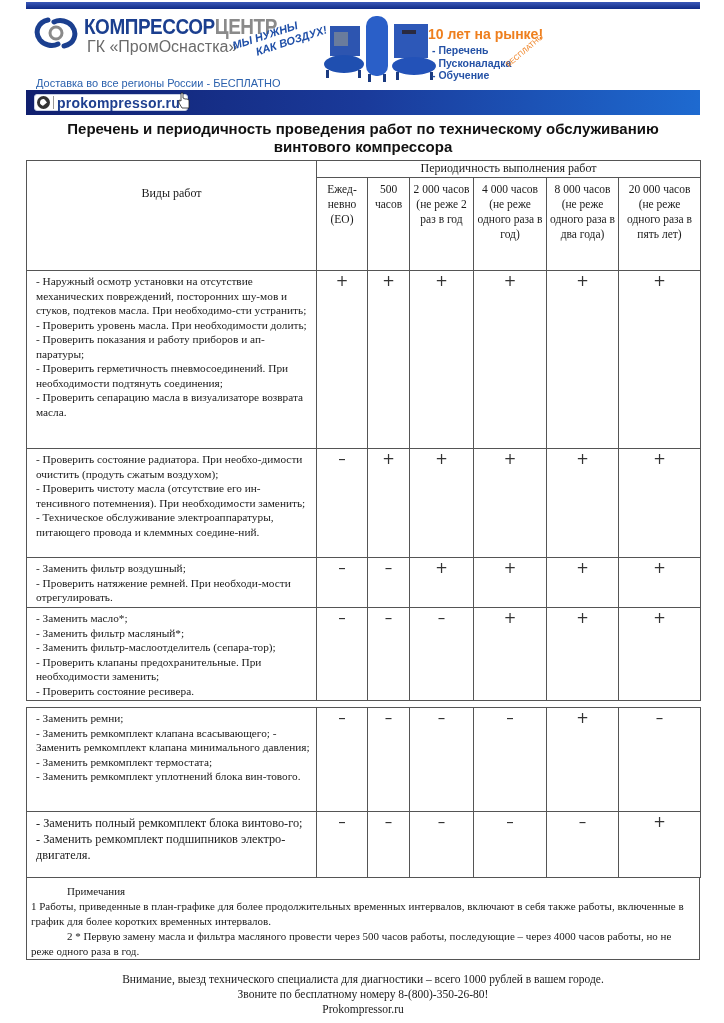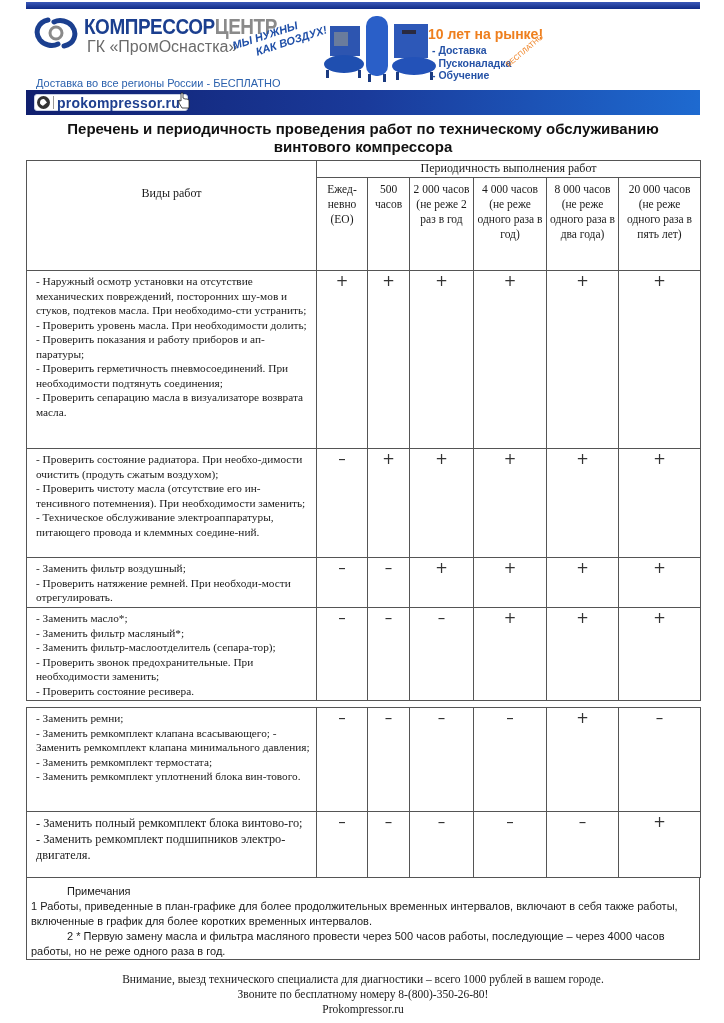--- a/index.html
+++ b/index.html
@@ -62,21 +62,21 @@
   .tbl-main { top: 160px; }
   .tbl-lower { top: 707px; }
   .hdr-work { text-align: center; padding-top: 25px; font-size: 12px; }
   .hdr-period { text-align: center; height: 17px; font-size: 12px; line-height: 15px; }
   .hdr-col { text-align: center; height: 93px; padding: 4px 2px 0; line-height: 15px; font-size: 11.5px; }
   .work-cell { padding: 3px 4px 2px 9px; line-height: 14.5px; font-size: 11.3px; }
   .mark-cell { text-align: center; padding-top: 2px; font-size: 15px; line-height: 16px; color: #333; font-family: "DejaVu Sans", sans-serif; }
   .big { font-size: 12.3px; line-height: 16px; margin-left: 7px; }
 
   .notes { position: absolute; left: 26px; top: 877px; width: 674px; height: 83px; border: 1.2px solid #555;
-    font-size: 11px; line-height: 15px; padding: 6px 5px 0 4px; font-family: Liberation Sans, sans-serif; }
+    font-size: 11px; line-height: 15px; padding: 6px 5px 0 4px; font-family: Liberation Serif, serif; }
   .notes .indent { padding-left: 36px; }
 
   .footer { position: absolute; left: 26px; top: 972px; width: 674px; text-align: center;
     font-family: "Liberation Serif", serif; font-size: 11.5px; line-height: 15px; color: #1a1a1a; }
 </style>
 </head>
 <body>
 
 <div class="banner">
   <div class="banner-topbar"></div>
@@ -109,21 +109,21 @@
       <rect x="61" y="60" width="3" height="8" fill="#1a3a80"></rect>
     <rect x="72" y="10" width="34" height="34" fill="#2d58b8"></rect>
     <rect x="80" y="16" width="14" height="4" fill="#2a2a40"></rect>
     <ellipse cx="92" cy="52" rx="22" ry="9" fill="#2352b8"></ellipse>
     <rect x="74" y="58" width="3" height="8" fill="#1a3a80"></rect>
       <rect x="108" y="58" width="3" height="8" fill="#1a3a80"></rect>
   </svg>
 
   <div class="years">10 лет на рынке!</div>
   <div class="services">
-    <div>- Доставка</div>
+    <div>- Перечень</div>
     <div>- Пусконаладка</div>
     <div>- Обучение</div>
   </div>
   <div class="free-stamp">БЕСПЛАТНО</div>
 
 
   <div class="banner-strip">
     <div class="url-pill">
       <span class="globe-icon"></span>
       <span class="url-sep"></span>
@@ -201,21 +201,21 @@
         <td class="mark-cell">+</td>
         <td class="mark-cell">+</td>
         <td class="mark-cell">+</td>
         <td class="mark-cell">+</td>
       </tr>
   <tr class="data-row" style="height:93px">
         <td class="work-cell">
           <div>- Заменить масло*;</div>
           <div>- Заменить фильтр масляный*;</div>
           <div>- Заменить фильтр-маслоотделитель (сепара-тор);</div>
-          <div>- Проверить звонок предохранительные. При необходимости заменить;</div>
+          <div>- Проверить клапаны предохранительные. При необходимости заменить;</div>
           <div>- Проверить состояние ресивера.</div>
         </td>
         <td class="mark-cell">–</td>
         <td class="mark-cell">–</td>
         <td class="mark-cell">–</td>
         <td class="mark-cell">+</td>
         <td class="mark-cell">+</td>
         <td class="mark-cell">+</td>
       </tr>
 </tbody>

